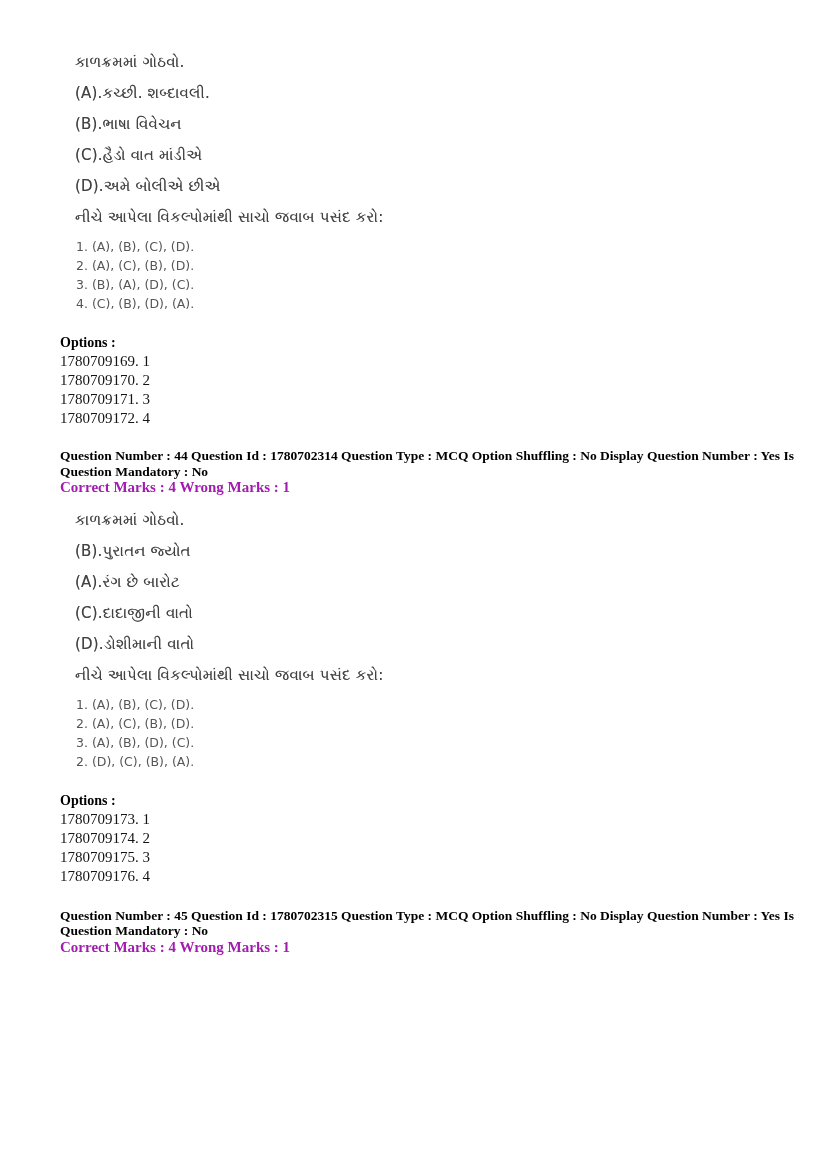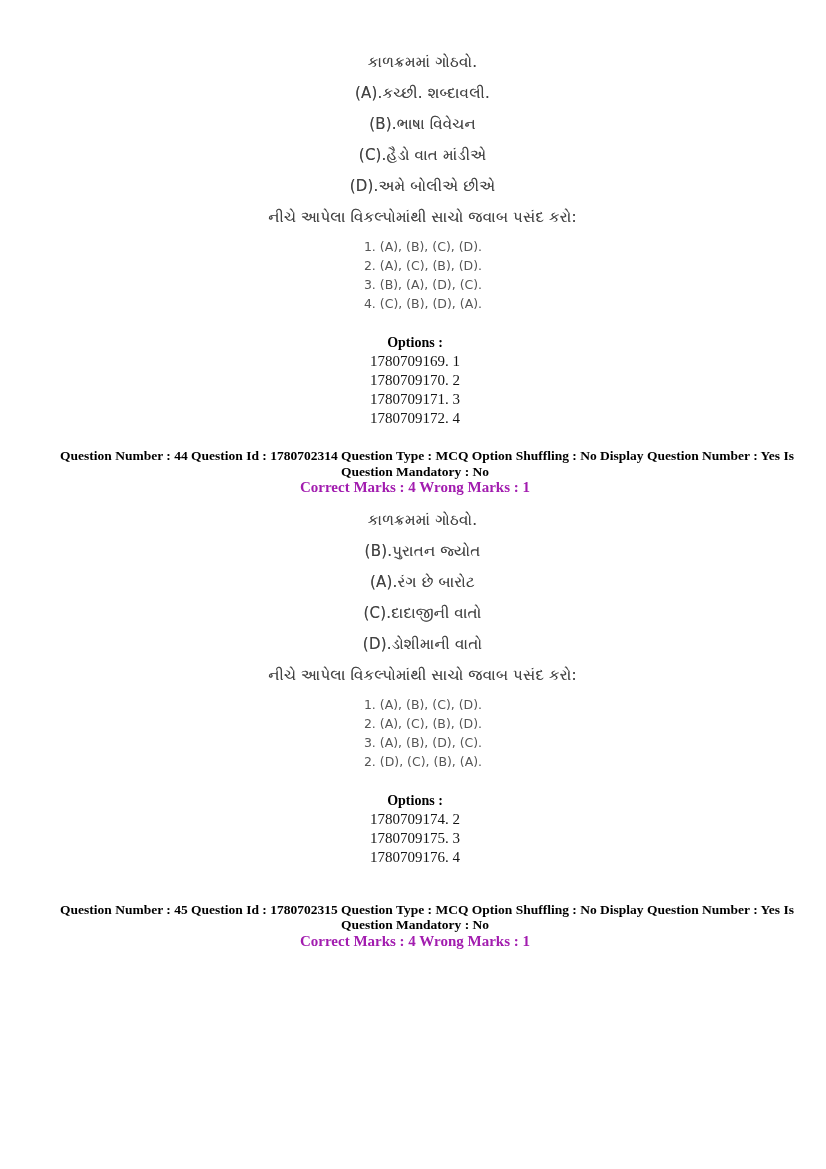--- a/index.html
+++ b/index.html
@@ -11,21 +11,20 @@
   .page {
     position: relative;
     width: 826px;
     height: 1169px;
     background: #ffffff;
     box-sizing: border-box;
     padding: 47px 56px 0 60px;
     overflow: hidden;
     font-family: "Liberation Serif", serif;
     color: #000000;
-    text-align: center;
   }
   
   .guj-line {
     margin-left: 15px;
     font-family: "DejaVu Sans", "Liberation Sans", sans-serif;
     font-size: 15px;
     line-height: 31px;
     color: #424242;
     letter-spacing: 0.2px;
     text-shadow: 0 0 0.5px rgba(70,70,70,0.55);
@@ -75,21 +74,21 @@
     color: #a21caf;
     margin-top: 1px;
   }
   .q-body-gap {
     margin-top: 9px;
   }
   .section-gap {
     margin-top: 12px;
   }
   .q45-gap {
-    margin-top: 35px;
+    margin-top: 22px;
   }
 </style>
 </head>
 <body>
 
 <div class="page">
 
   <section>
     <div class="guj-line">કાળક્રમમાં ગોઠવો.</div>
     <div class="guj-line">(A).કચ્છી. શબ્દાવલી.</div>
@@ -128,20 +127,21 @@
       <div class="guj-line">નીચે આપેલા વિકલ્પોમાંથી સાચો જવાબ પસંદ કરો:</div>
 
       <div class="choice-list">
         <div class="choice-line">1. (A), (B), (C), (D).</div>
         <div class="choice-line">2. (A), (C), (B), (D).</div>
         <div class="choice-line">3. (A), (B), (D), (C).</div>
         <div class="choice-line">2. (D), (C), (B), (A).</div>
       </div>
 
       <div class="options-label">Options :</div>
+      <div class="option-id">1780709173. 1</div>
       <div class="option-id">1780709174. 2</div>
       <div class="option-id">1780709175. 3</div>
       <div class="option-id">1780709176. 4</div>
     </div>
   </section>
 
   <section class="q45-gap">
     <div class="q-header">
       <div class="q-header-line">Question Number : 45 Question Id : 1780702315 Question Type : MCQ Option Shuffling : No Display Question Number : Yes Is</div>
       <div class="q-header-line">Question Mandatory : No</div>

